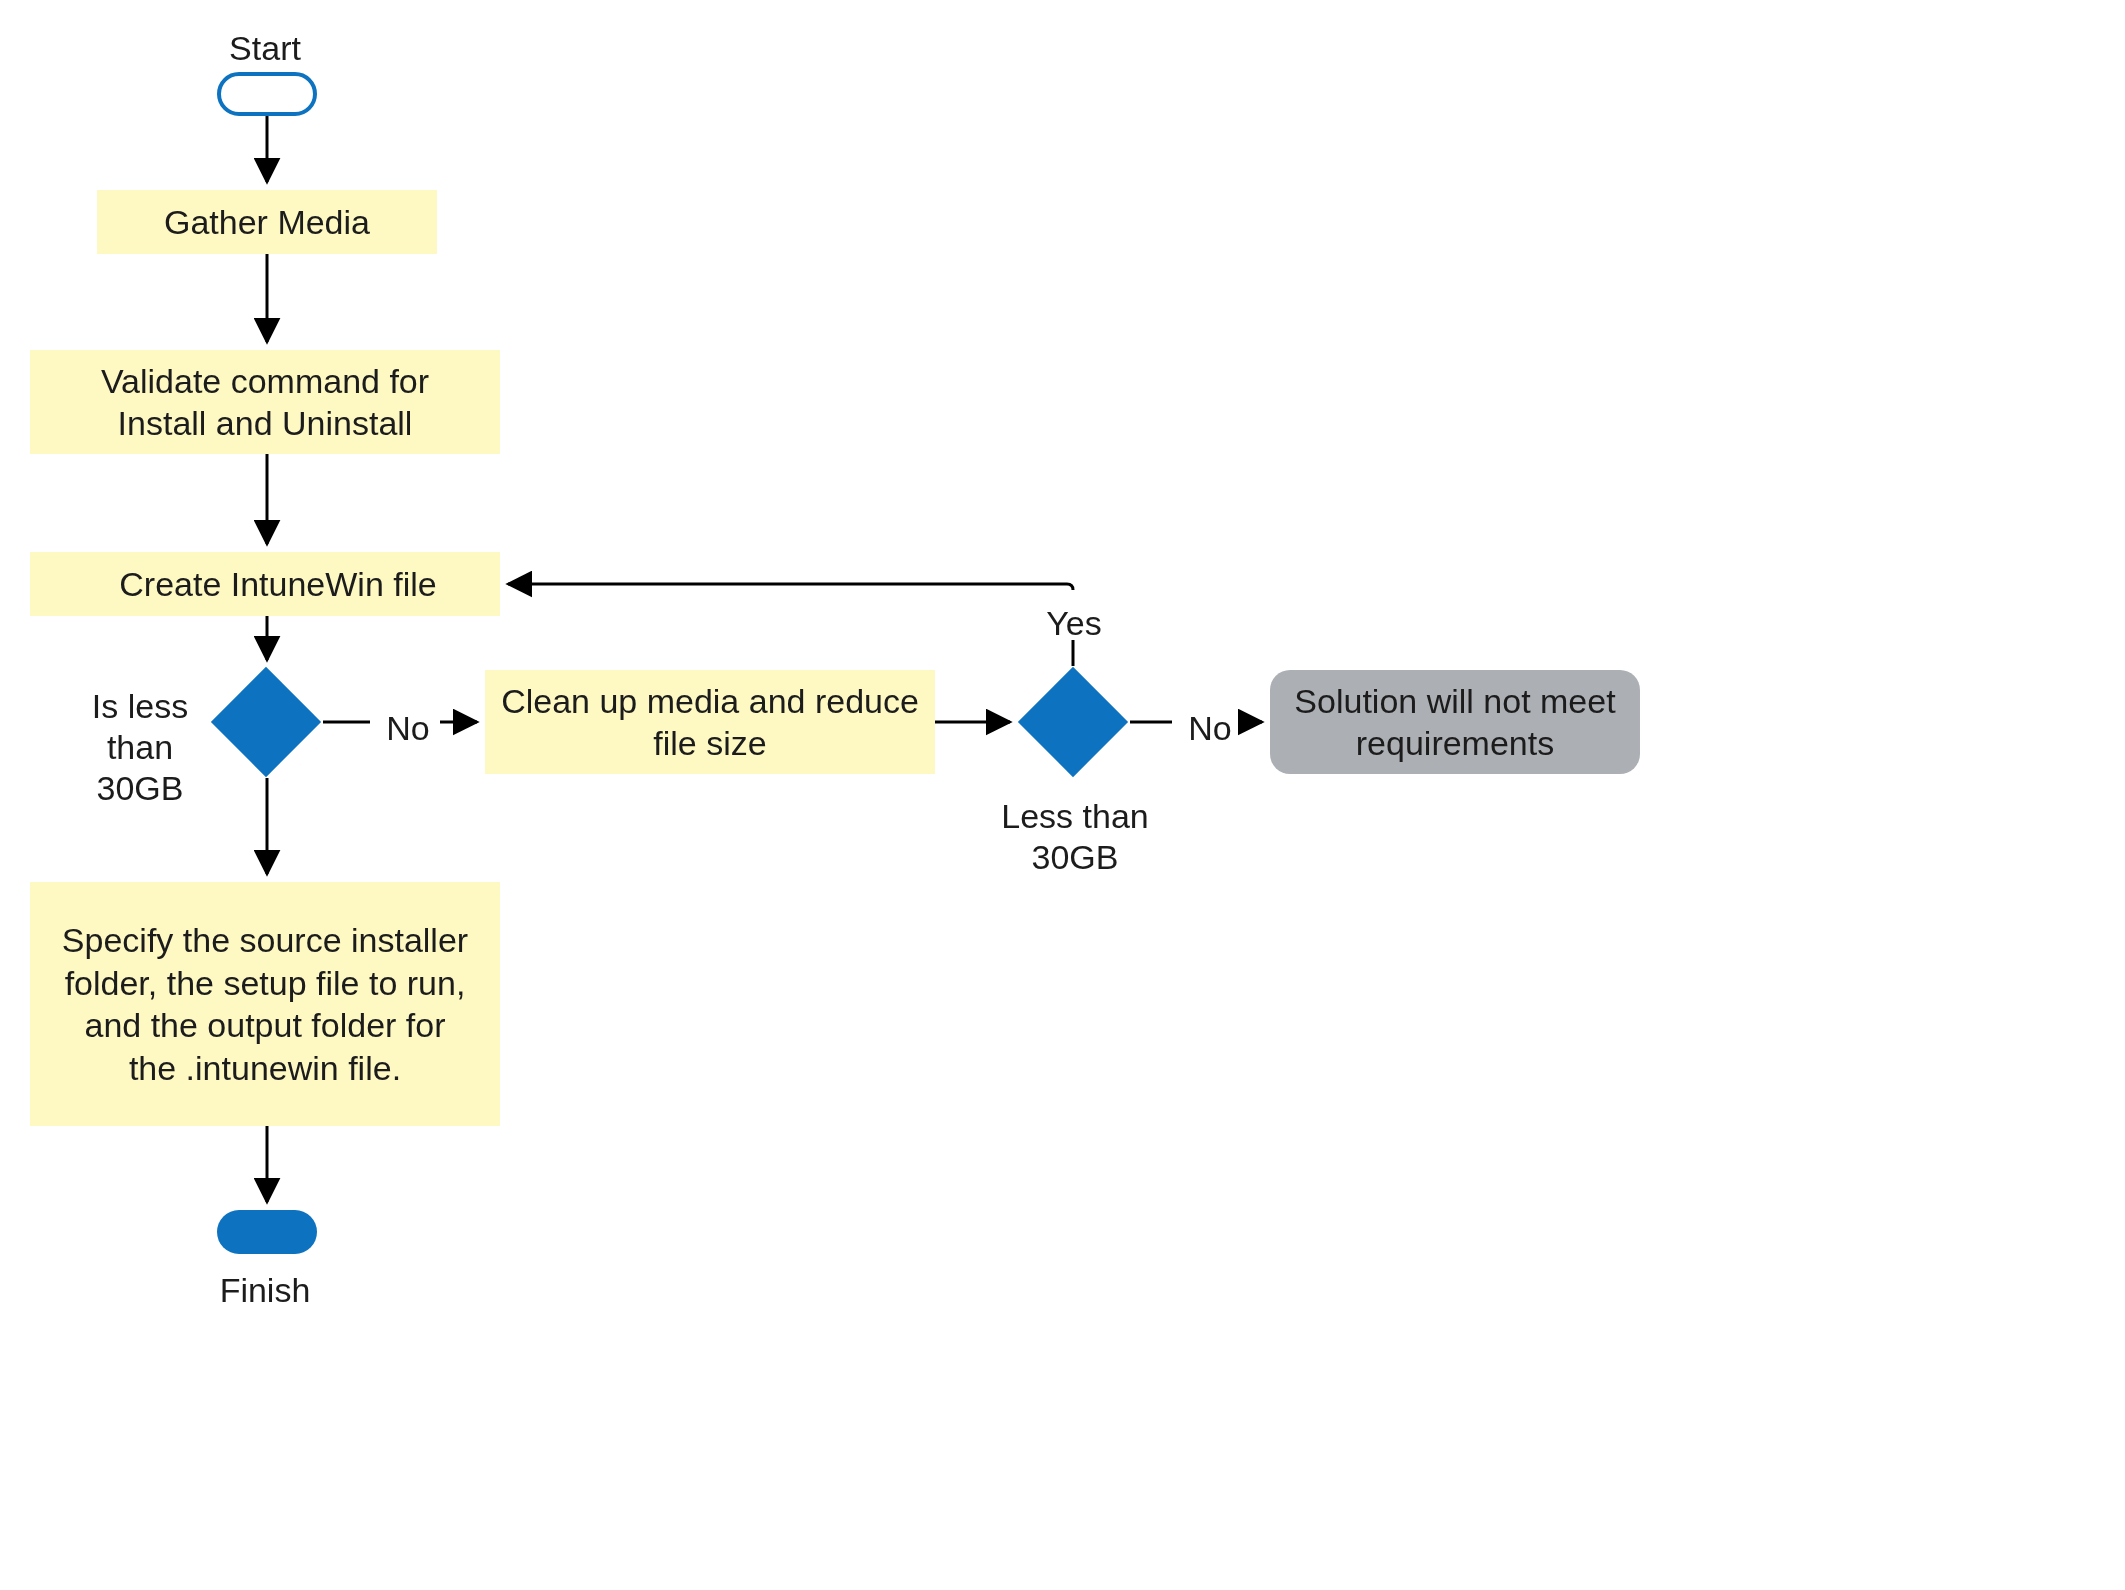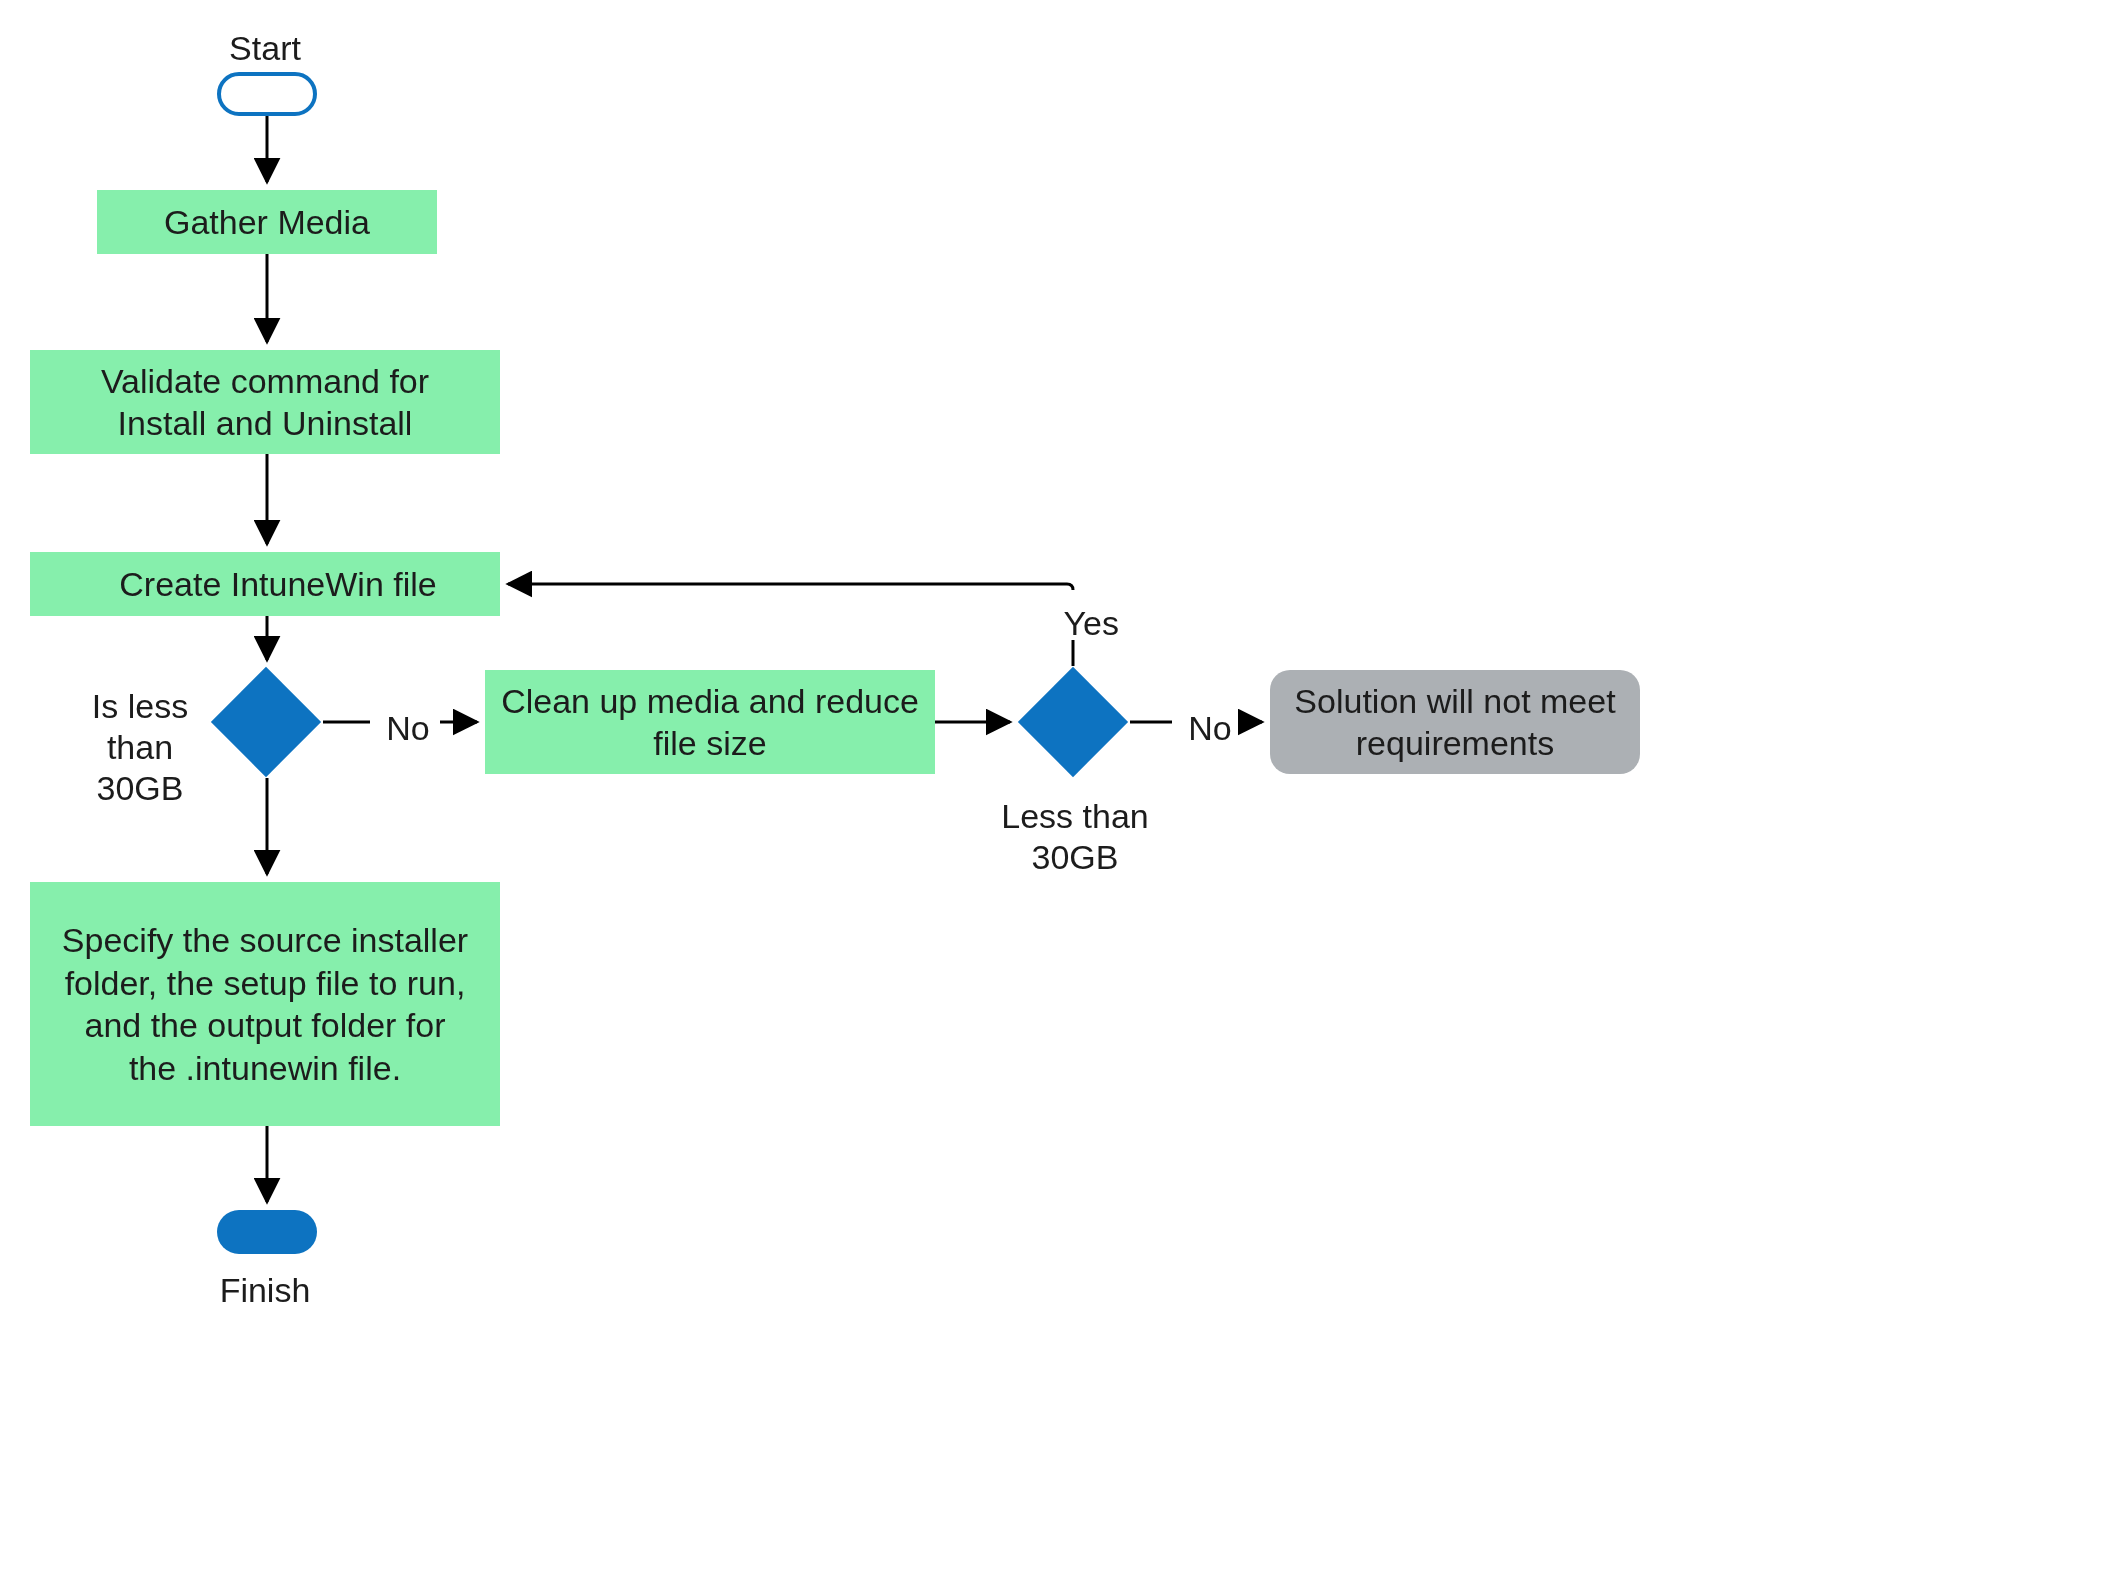--- a/index.html
+++ b/index.html
@@ -10,21 +10,21 @@
     font-size: 26px;
     color: #1c1c1c;
   }
   .canvas {
     position: relative;
     width: 2125px;
     height: 1590px;
   }
   .abs { position: absolute; }
   .process {
-    background: #86efac;
+    background: #fef9c3;
     text-align: center;
     display: flex;
     align-items: center;
     justify-content: center;
     padding: 6px 14px;
     box-sizing: border-box;
     line-height: 1.25;
     font-size: 34px;
   }
   .terminator-end {
@@ -83,21 +83,21 @@
 
   <div class="abs label" style="left:60px; top:678px; width:160px; text-align:center;">Is less
 than 30GB</div>
 
   <div class="abs process" style="left:485px; top:670px; width:450px; height:104px;">Clean up media and reduce file size</div>
 
   <div class="abs" style="left:1034px; top:683px;">
     <div class="diamond"></div>
   </div>
 
-  <div class="abs label" style="left:1029px; top:595px; width:90px; text-align:right;">Yes</div>
+  <div class="abs label" style="left:1029px; top:595px; width:90px; text-align:center;">Yes</div>
 
   <div class="abs label" style="left:980px; top:788px; width:190px; text-align:center;">Less than
 30GB</div>
 
   <div class="abs terminator-end" style="left:1270px; top:670px; width:370px; height:104px;">Solution will not meet requirements</div>
 
   <div class="abs process" style="left:30px; top:882px; width:470px; height:244px; padding:18px 28px;">Specify the source installer folder, the setup file to run, and the output folder for the .intunewin file.</div>
 
   <div class="abs solid-pill" style="left:217px; top:1210px; width:100px; height:44px;"></div>
 

